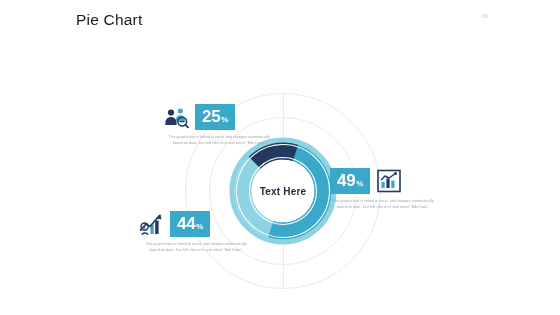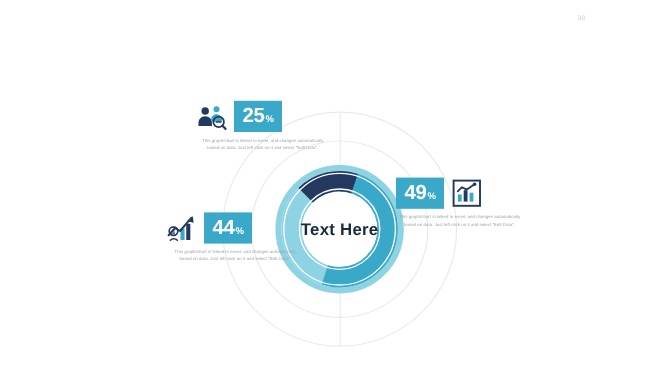--- a/index.html
+++ b/index.html
@@ -94,35 +94,36 @@
   }
   .donut-hole-label {
     position: absolute;
     left: 0;
     top: 0;
     width: 110px;
     height: 110px;
     display: flex;
     align-items: center;
     justify-content: center;
-    font-size: 14px;
+    font-size: 10px;
     font-weight: 700;
     color: #1b2b3a;
     letter-spacing: 0.2px;
     pointer-events: none;
   }
 
   
   .callout {
     position: absolute;
   }
   .callout-row {
     display: flex;
     align-items: center;
     gap: 6px;
+    margin-top: 20px;
   }
   .pct-badge {
     background: #3aa9c9;
     color: #ffffff;
     display: flex;
     align-items: baseline;
     justify-content: center;
     padding: 4px 7px 5px 7px;
     min-width: 30px;
     box-sizing: border-box;
@@ -155,28 +156,29 @@
     letter-spacing: 0.05px;
   }
 
   
   .callout-25 { left: 163px; top: 84px; }
   .callout-25 .callout-desc { width: 112px; margin-left: 0px; }
 
   .callout-55 { left: 330px; top: 148px; }
   .callout-55 .callout-desc { width: 110px; text-align: center; margin-left: -2px; }
 
-  .callout-44 { left: 138px; top: 177px; }
+  .callout-44 { left: 138px; top: 191px; }
   .callout-44 .callout-desc { width: 112px; margin-left: 2px; }
 </style>
 </head>
 <body>
 
 <div class="slide">
 
+  <div class="slide-title">Pie Chart</div>
 
   <div class="page-number">38</div>
 
   <div class="chart-stage">
 
     <div class="guide-ring guide-outer"></div>
     <div class="guide-ring guide-inner"></div>
     <div class="guide-axis"></div>
 
     <div class="donut-wrap">

